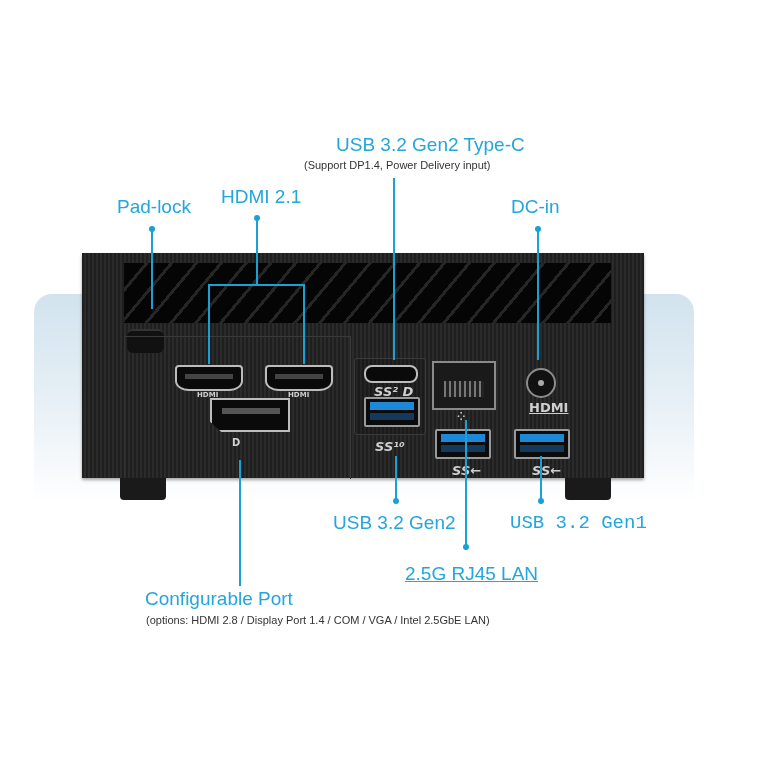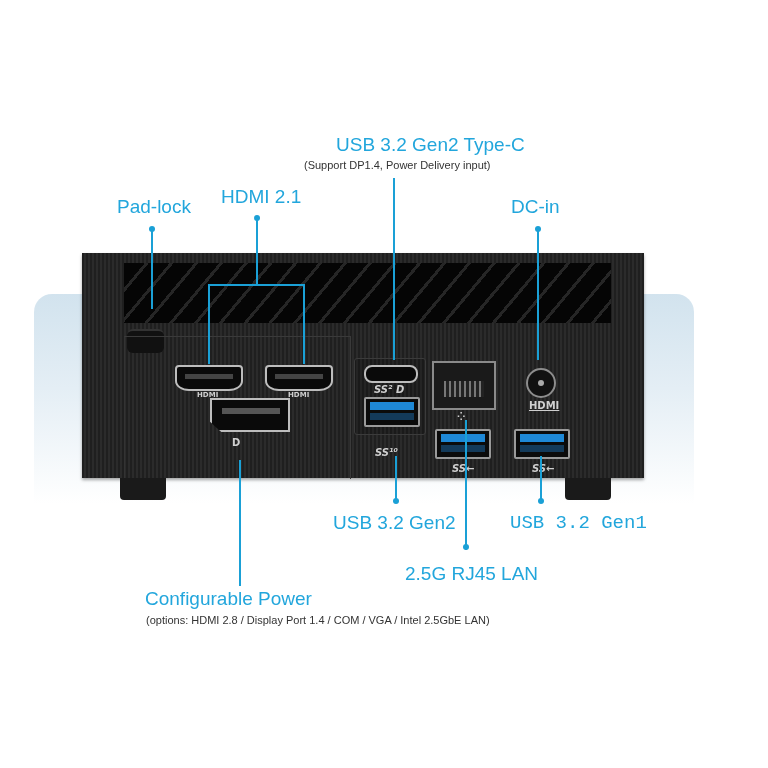--- a/index.html
+++ b/index.html
@@ -24,21 +24,21 @@
   .dp::after { content:""; position:absolute; left:10px; right:8px; top:8px; height:6px; background:#555; }
   .usbc { position:absolute; left:282px; top:112px; width:50px; height:14px; border:2px solid #bdbdbd; border-radius:8px; background:#0a0a0a; }
   .usba { position:absolute; width:52px; height:26px; border:2px solid #9a9a9a; border-radius:2px; background:#0b0b0b; }
   .usba::before { content:""; position:absolute; left:4px; right:4px; top:3px; height:8px; background:#1e88d6; }
   .usba::after { content:""; position:absolute; left:4px; right:4px; top:14px; height:7px; background:#133a5a; }
   .rj45 { position:absolute; left:350px; top:108px; width:60px; height:45px; background:#1a1a1a; border:2px solid #8a8a8a; }
   .rj45::after { content:""; position:absolute; left:10px; right:10px; top:18px; height:16px;
     background:repeating-linear-gradient(90deg,#777 0,#777 2px,#222 2px,#222 5px); }
   .dcin { position:absolute; left:444px; top:115px; width:26px; height:26px; border-radius:50%; border:2px solid #8d8d8d; background:#111; }
   .dcin::after { content:""; position:absolute; left:10px; top:10px; width:6px; height:6px; border-radius:50%; background:#aaa; }
-  .small-mark { position:absolute; font-size:10px; color:#cfcfcf; font-style:italic; font-weight:bold; }
+  .small-mark { position:absolute; font-size:13px; color:#cfcfcf; font-style:italic; font-weight:bold; }
   .line { position:absolute; background:#1aa0d6; }
   .dot { position:absolute; width:6px; height:6px; border-radius:50%; background:#1aa0d6; }
   .lbl { position:absolute; color:#22a6dc; white-space:nowrap; font-family:"Liberation Sans", sans-serif; }
   .lbl.big { font-size:19px; }
   .sub { position:absolute; color:#333; white-space:nowrap; font-size:11px; font-family:"Liberation Sans", sans-serif; }
 </style>
 </head>
 <body>
 
 <div class="bgpanel"></div>
@@ -53,21 +53,21 @@
   <div class="hdmi" style="left:183px;top:112px;"></div>
   <div class="hdmi-label" style="left:206px;top:138px;">HDMI</div>
 
   <div class="dp"></div>
   <div class="small-mark" style="left:150px;top:184px;font-size:10px;font-style:normal;">D</div>
 
   <div class="typec-box"></div>
   <div class="usbc"></div>
   <div class="small-mark" style="left:292px;top:131px;">SS² D</div>
   <div class="usba" style="left:282px;top:144px;"></div>
-  <div class="small-mark" style="left:293px;top:194px;">SS¹⁰</div>
+  <div class="small-mark" style="left:293px;top:186px;">SS¹⁰</div>
 
   <div class="rj45"></div>
   <div class="small-mark" style="left:375px;top:158px;font-size:10px;font-style:normal;">⁘</div>
   <div class="usba" style="left:353px;top:176px;"></div>
   <div class="small-mark" style="left:370px;top:210px;">SS←</div>
 
   <div class="dcin"></div>
   <div class="small-mark" style="left:447px;top:147px;font-style:normal;text-decoration:underline;">HDMI</div>
   <div class="usba" style="left:432px;top:176px;"></div>
   <div class="small-mark" style="left:450px;top:210px;">SS←</div>
@@ -100,15 +100,15 @@
 
 <div class="line" style="left:239px;top:460px;width:2px;height:126px;"></div>
 
 <div class="lbl big" style="left:304px;top:134px;margin-left:32px;">USB 3.2 Gen2 Type-C</div>
 <div class="sub" style="left:304px;top:159px;">(Support DP1.4, Power Delivery input)</div>
 <div class="lbl big" style="left:117px;top:196px;">Pad-lock</div>
 <div class="lbl big" style="left:204px;top:186px;margin-left:17px;">HDMI 2.1</div>
 <div class="lbl big" style="left:511px;top:196px;">DC-in</div>
 <div class="lbl big" style="left:333px;top:512px;">USB 3.2 Gen2</div>
 <div class="lbl big" style="left:510px;top:512px;font-family:Liberation Mono, monospace;">USB 3.2 Gen1</div>
-<div class="lbl big" style="left:405px;top:563px;">2.5G RJ45 LAN</div>
-<div class="lbl big" style="left:145px;top:588px;">Configurable Power</div>
+<div class="lbl big" style="left:405px;top:563px;text-decoration:underline;">2.5G RJ45 LAN</div>
+<div class="lbl big" style="left:145px;top:588px;">Configurable Port</div>
 <div class="sub" style="left:146px;top:614px;">(options: HDMI 2.8 / Display Port 1.4 / COM /  VGA / Intel 2.5GbE LAN)</div>
 
 </body></html>

